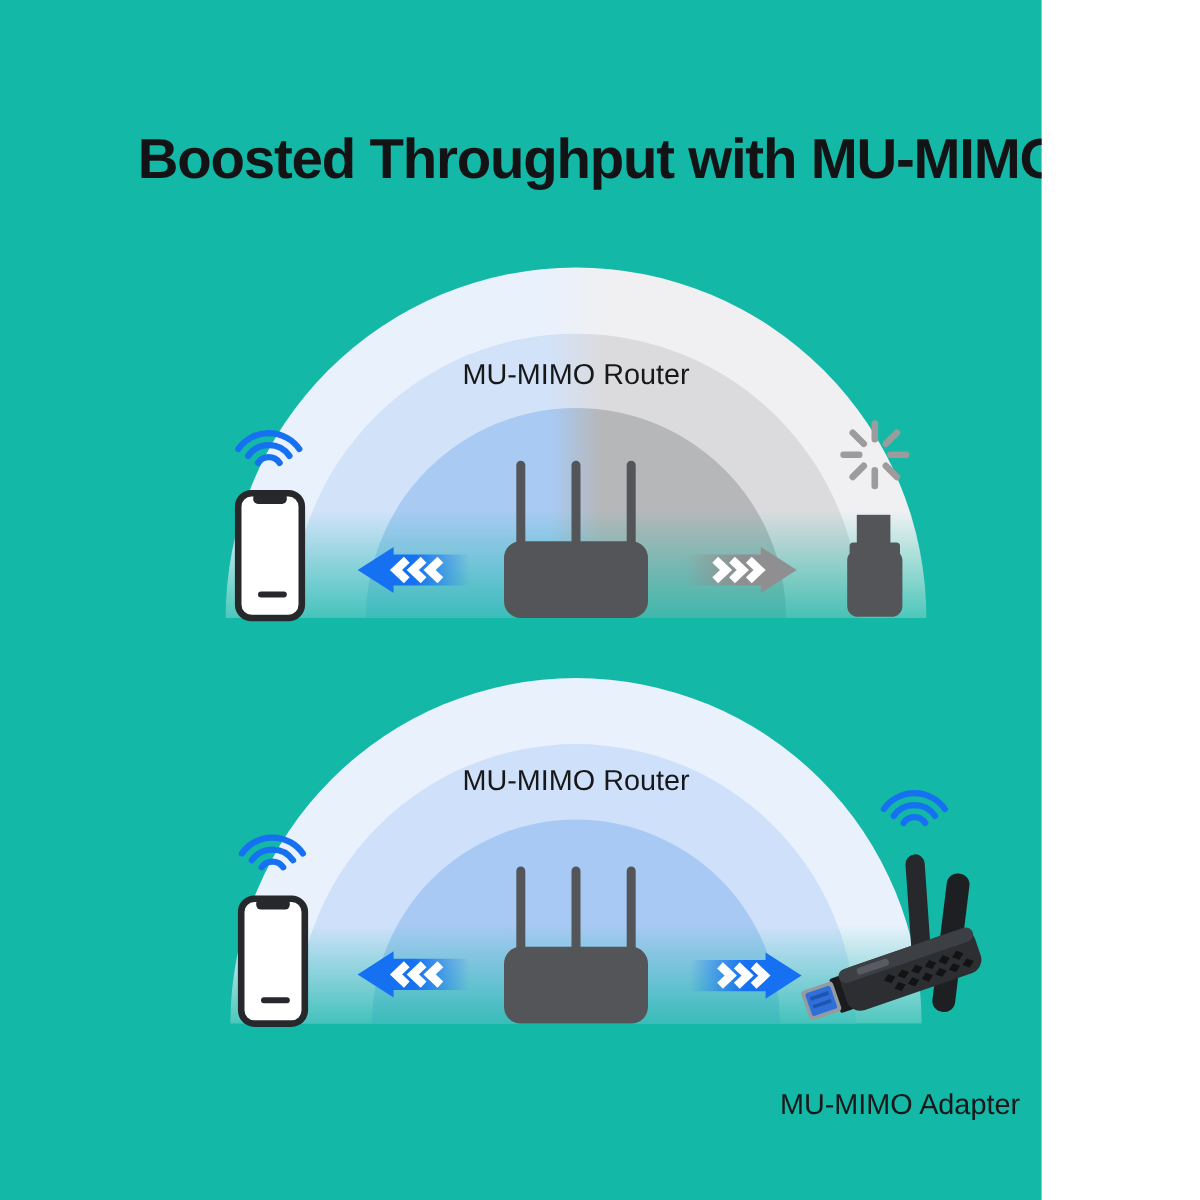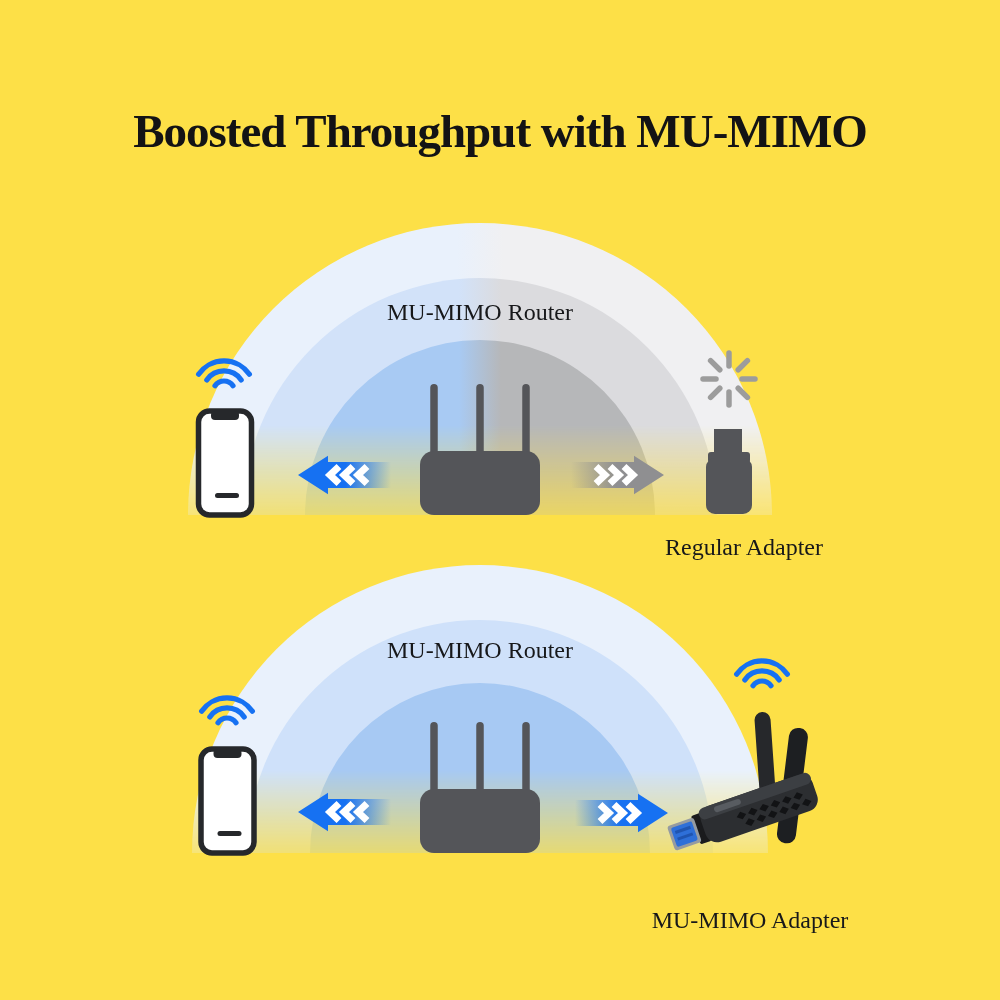--- a/index.html
+++ b/index.html
@@ -1,18 +1,18 @@
 <!DOCTYPE html>
 <html style="--accent-blue: #1671F2; --arrow-gray: #8F8F91; --silhouette-dark: #545559; --spinner-gray: #9C9C9C; --phone-outline: #26282B; --text-dark: #17181A; --ring-blue-inner: #A8CAF3; --ring-blue-middle: #D2E2F9; --ring-blue-outer: #E9F1FC; --ring-gray-inner: #B6B7B9; --ring-gray-middle: #DBDBDE; --ring-gray-outer: #F0F0F2; --usb-blue: #2E6FD8;"><head>
 <meta charset="utf-8">
 <style>
   html,body{margin:0;padding:0;background:#fff;}
   .canvas{
-    position:relative;width:1000px;height:1000px;background:#fde047;overflow:hidden;
-    font-family:Liberation Serif, serif;
+    position:relative;width:868px;height:1000px;background:#14b8a6;overflow:hidden;
+    font-family:Liberation Sans, sans-serif;
   }
   .title{
     position:absolute;left:0;top:104px;width:1000px;text-align:center;
     font-size:47px;font-weight:700;letter-spacing:-1px;color:#131315;margin:0;
   }
   .label{
     position:absolute;text-align:center;font-size:24px;font-weight:500;
     color:var(--text-dark,#17181A);
   }
   .lbl-router-top{left:280px;top:299px;width:400px;}
@@ -205,17 +205,16 @@
             M57 20 L62 16 L67 20 L62 24 Z M69 20 L74 16 L79 20 L74 24 Z M81 20 L86 16 L91 20 L86 24 Z
             M93 20 L98 16 L103 20 L98 24 Z M39 29 L44 25 L49 29 L44 33 Z M51 29 L56 25 L61 29 L56 33 Z
             M63 29 L68 25 L73 29 L68 33 Z M75 29 L80 25 L85 29 L80 33 Z M87 29 L92 25 L97 29 L92 33 Z
             M99 29 L104 25 L109 29 L104 33 Z"></path>
         </g>
       </g>
     </g>
   </svg>
 
   <div class="label lbl-router-top">MU-MIMO Router</div>
-  <div class="label lbl-regular">Regular Adapter</div>
   <div class="label lbl-router-bottom">MU-MIMO Router</div>
   <div class="label lbl-mumimo">MU-MIMO Adapter</div>
 
 </div>
 
 </body></html>

